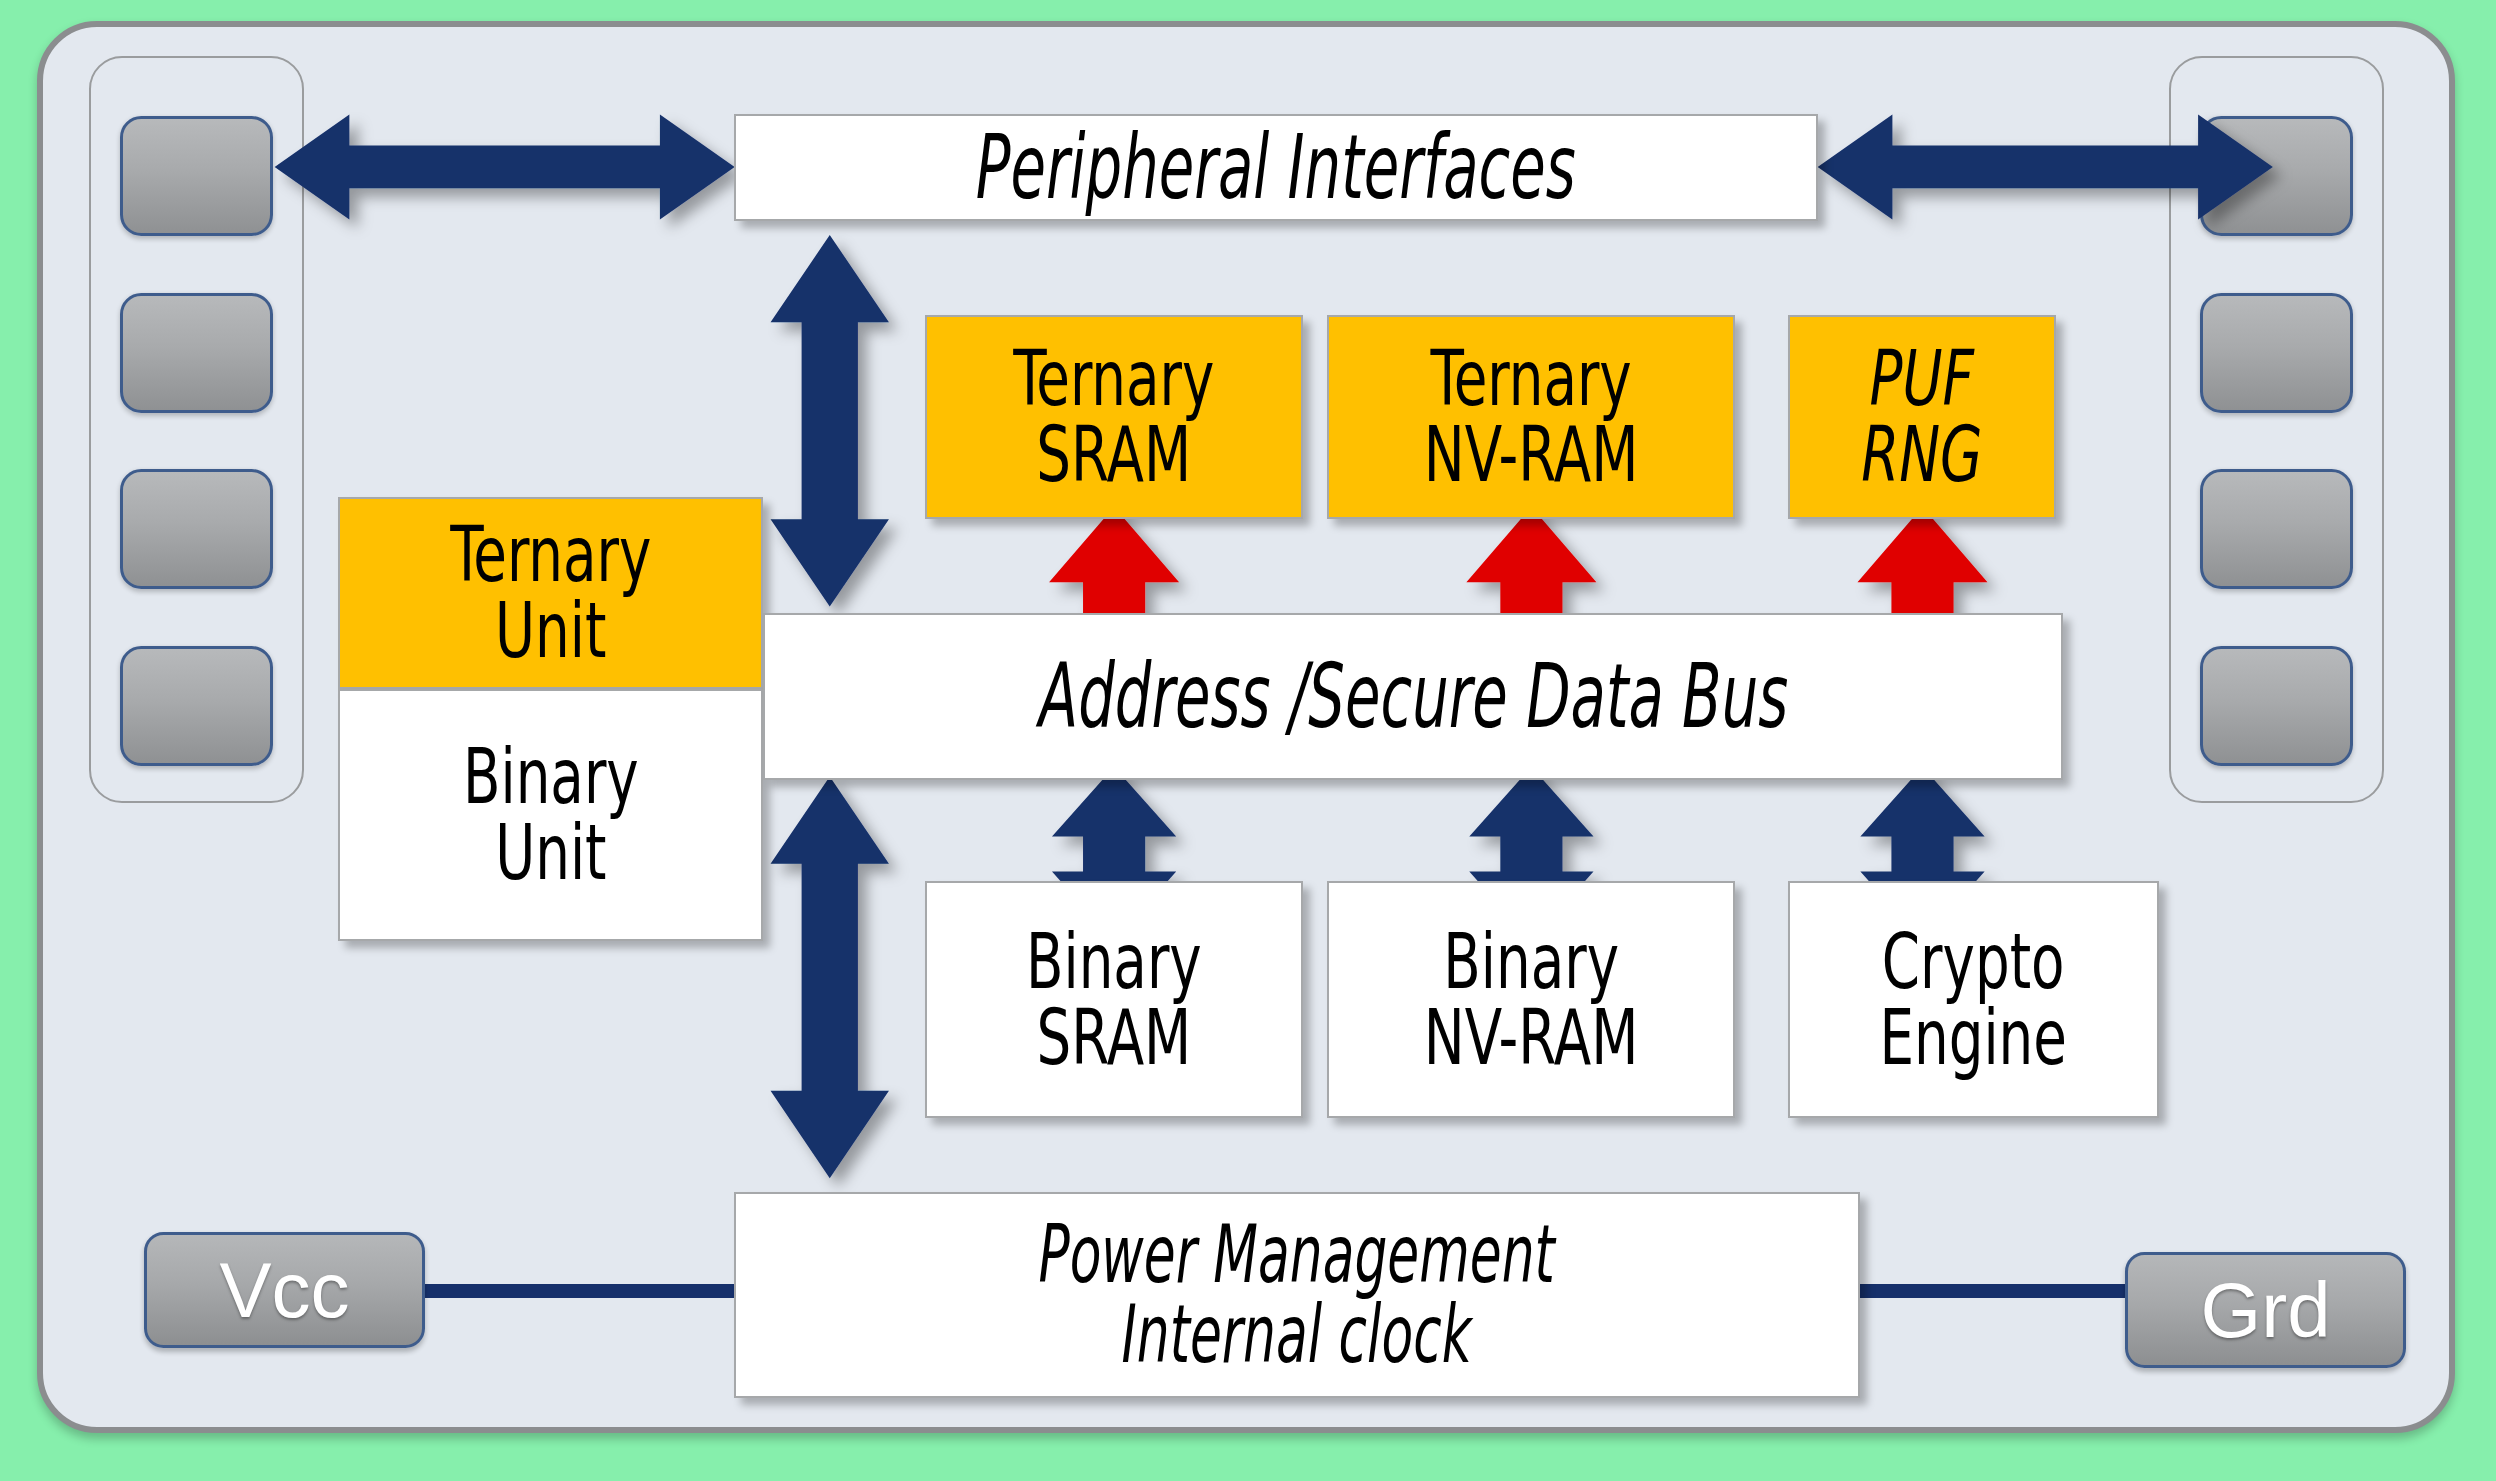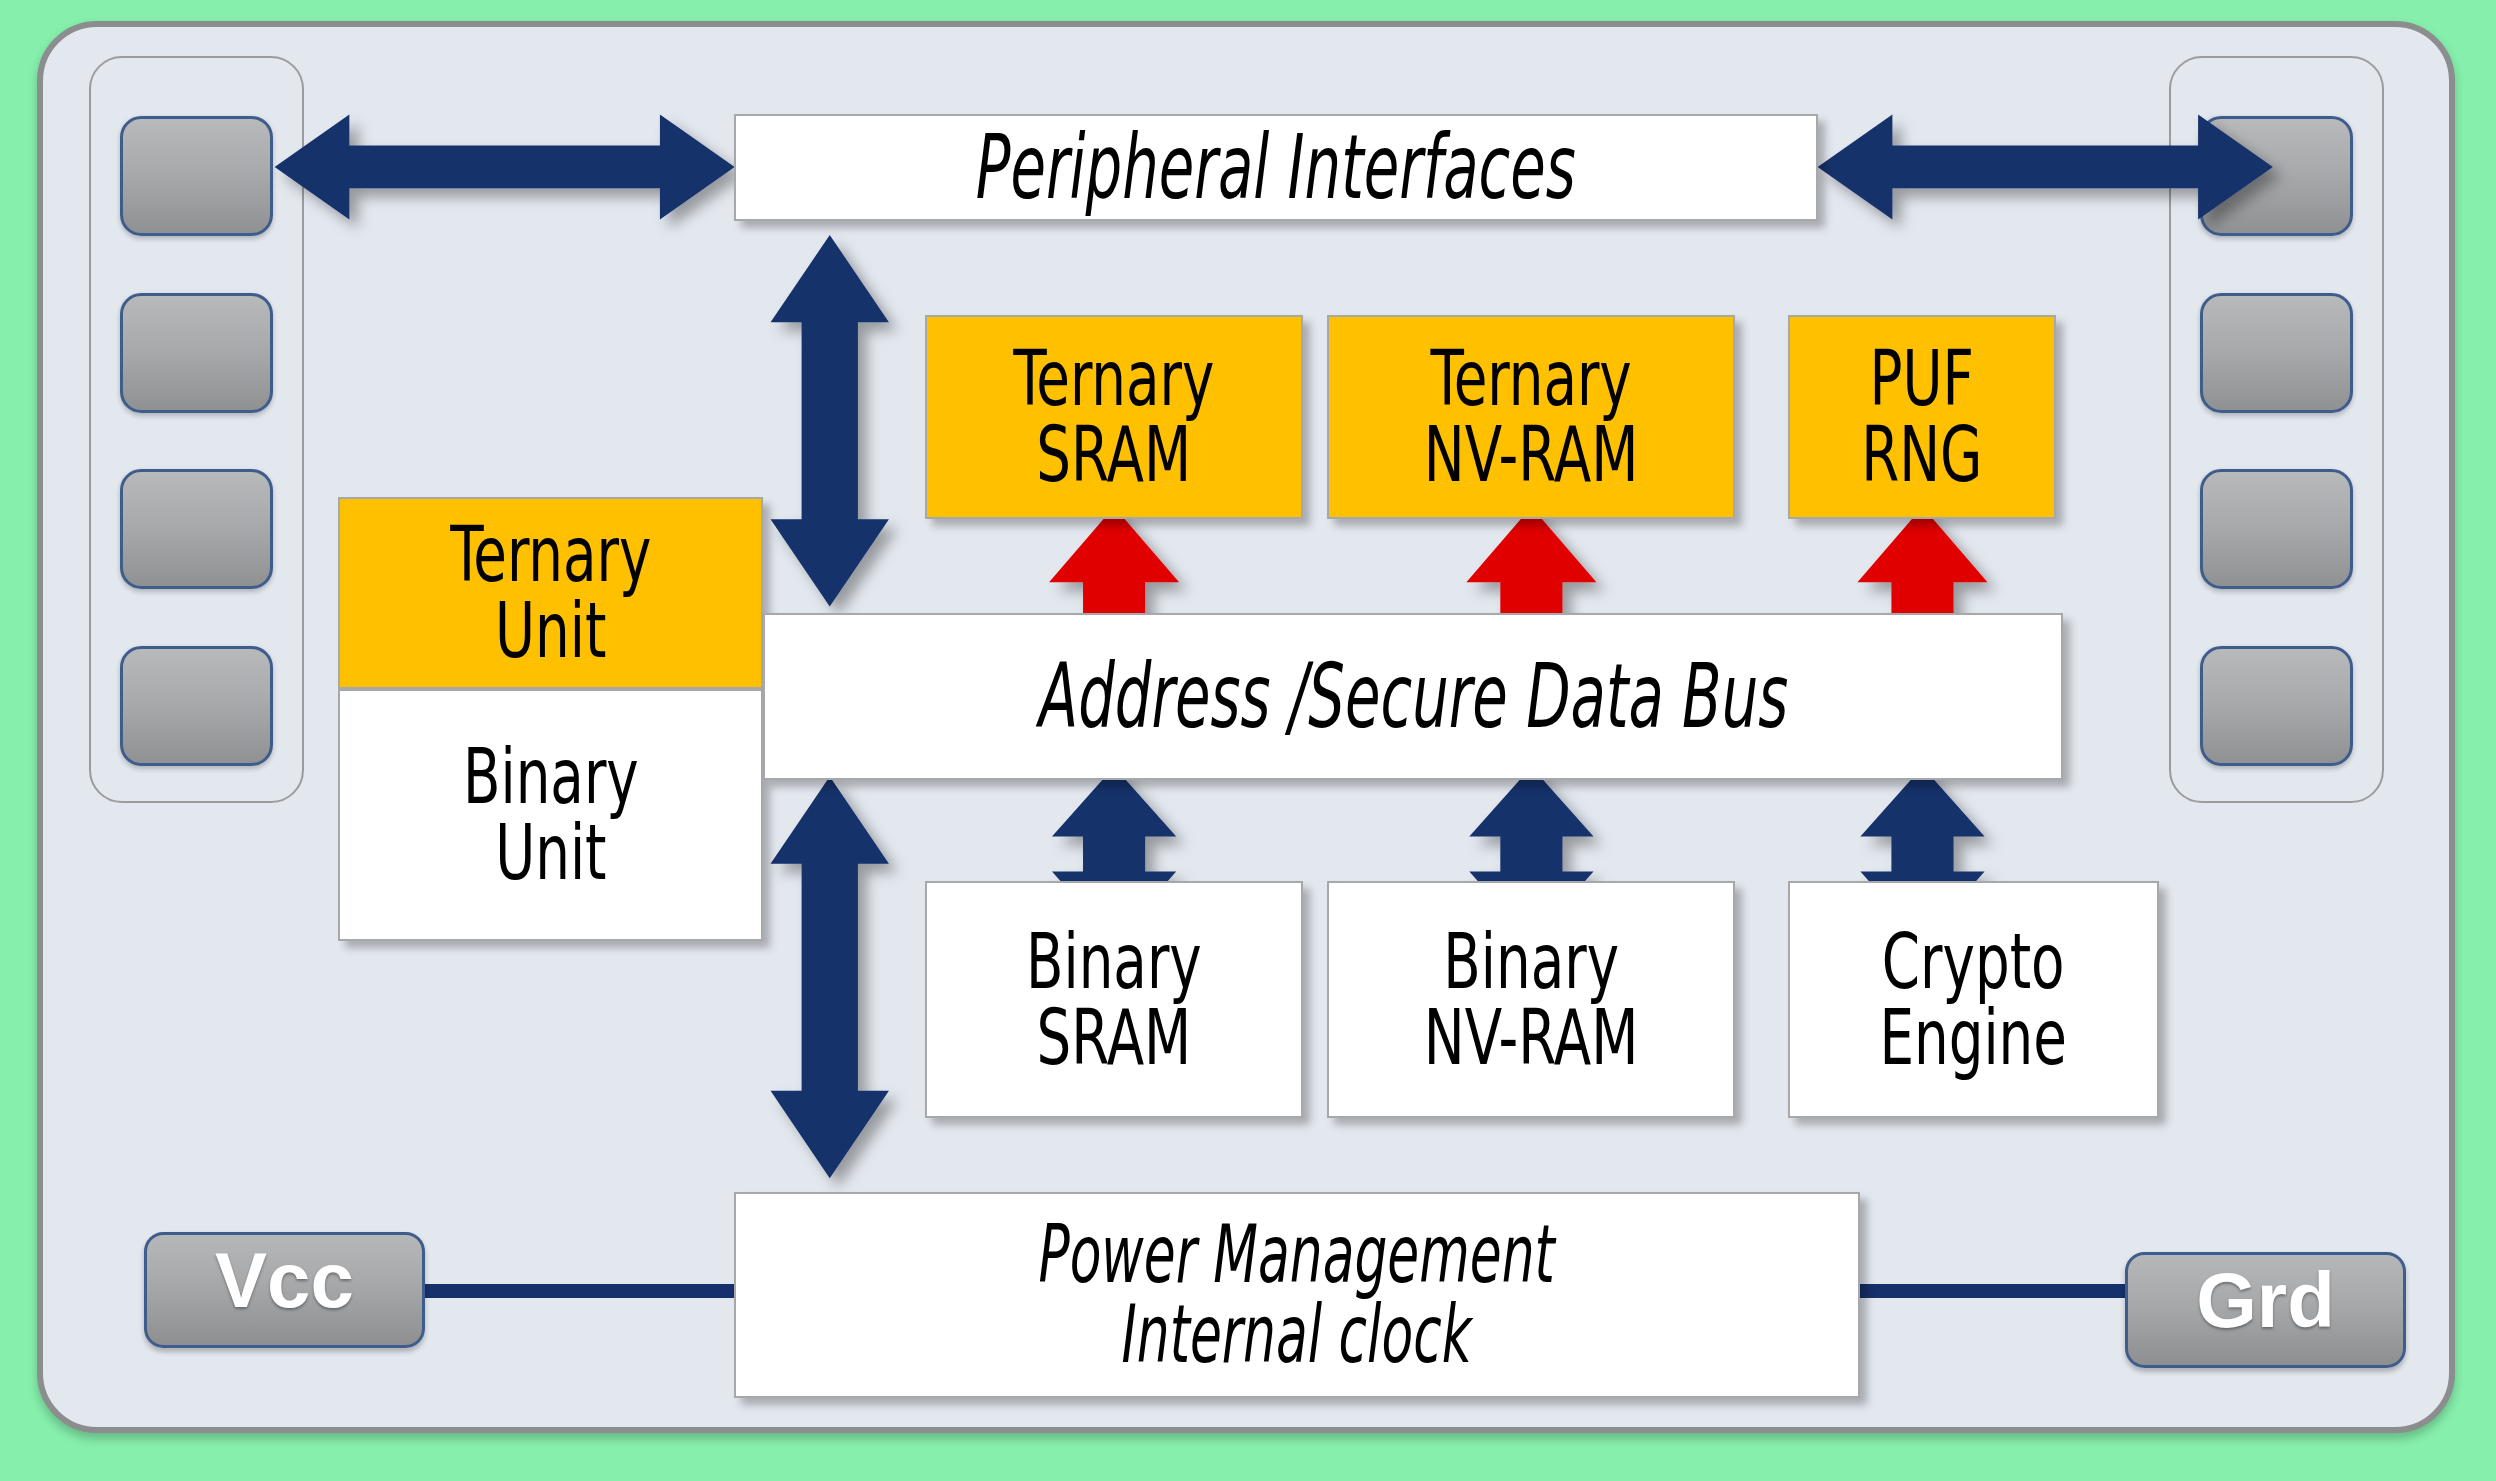--- a/index.html
+++ b/index.html
@@ -90,21 +90,21 @@
   }
 
   
   #peripheral-interfaces{
     left:734px; top:114px; width:1084px; height:107px;
   }
   #peripheral-interfaces .banner-text{ font-size:89px; }
 
   #ternary-sram{ left:925px; top:315px; width:378px; height:204px; }
   #ternary-nvram{ left:1327px; top:315px; width:408px; height:204px; }
-  #puf-rng{ left:1788px; top:315px; width:268px; height:204px; }
+  #puf-rng{ left:1788px; top:315px; width:268px; height:204px;font-style:italic; }
   #ternary-sram .blk-text,
   #ternary-nvram .blk-text,
   #puf-rng .blk-text{ font-size:76px; }
 
   #ternary-unit{ left:338px; top:497px; width:425px; height:192px; }
   #ternary-unit .blk-text{ font-size:76px; }
   #binary-unit{ left:338px; top:689px; width:425px; height:252px; }
   #binary-unit .blk-text{ font-size:76px; }
 
   #address-bus{
@@ -126,24 +126,24 @@
 
   
   .supply-pad{
     position:absolute;
     width:281px; height:116px;
     border:3.9px solid #3E5C8C;
     border-radius:19.4px;
     box-sizing:border-box;
     background:linear-gradient(180deg,#B5B7B9 0%,#A6A8AA 45%,#8D8F91 100%);
     box-shadow:0 3.9px 5.8px rgba(0,0,0,0.24);
-    display:flex;justify-content:center;
+    display:flex;align-items:center;justify-content:center;
     color:#FFFFFF;
     font-size:78px;
-    font-weight:700;
+    font-weight:400;
     font-family:"Liberation Sans", sans-serif;
     text-shadow:0 1.9px 2.9px rgba(0,0,0,0.35);
   }
   #vcc-pad{ left:144px; top:1232px; }
   #grd-pad{ left:2125px; top:1232px;margin-top:20px; }
 
   .supply-wire{
     position:absolute;
     height:13.6px;
     background:#16306B;

